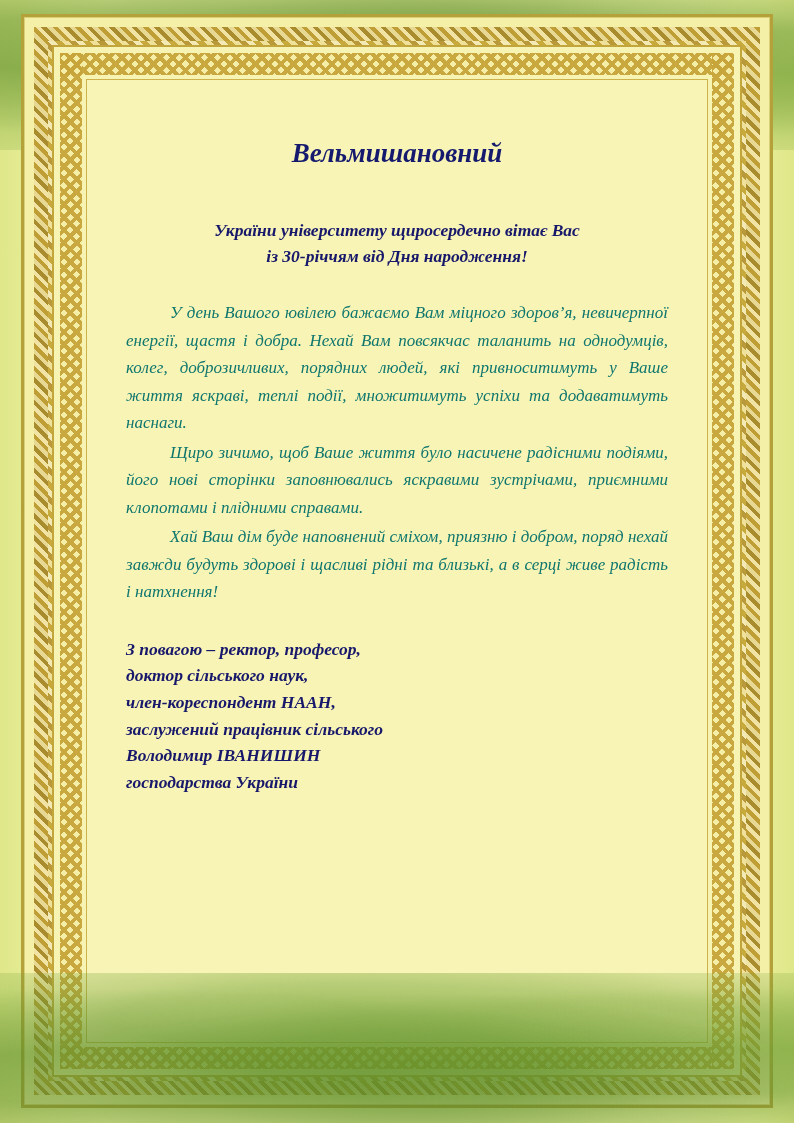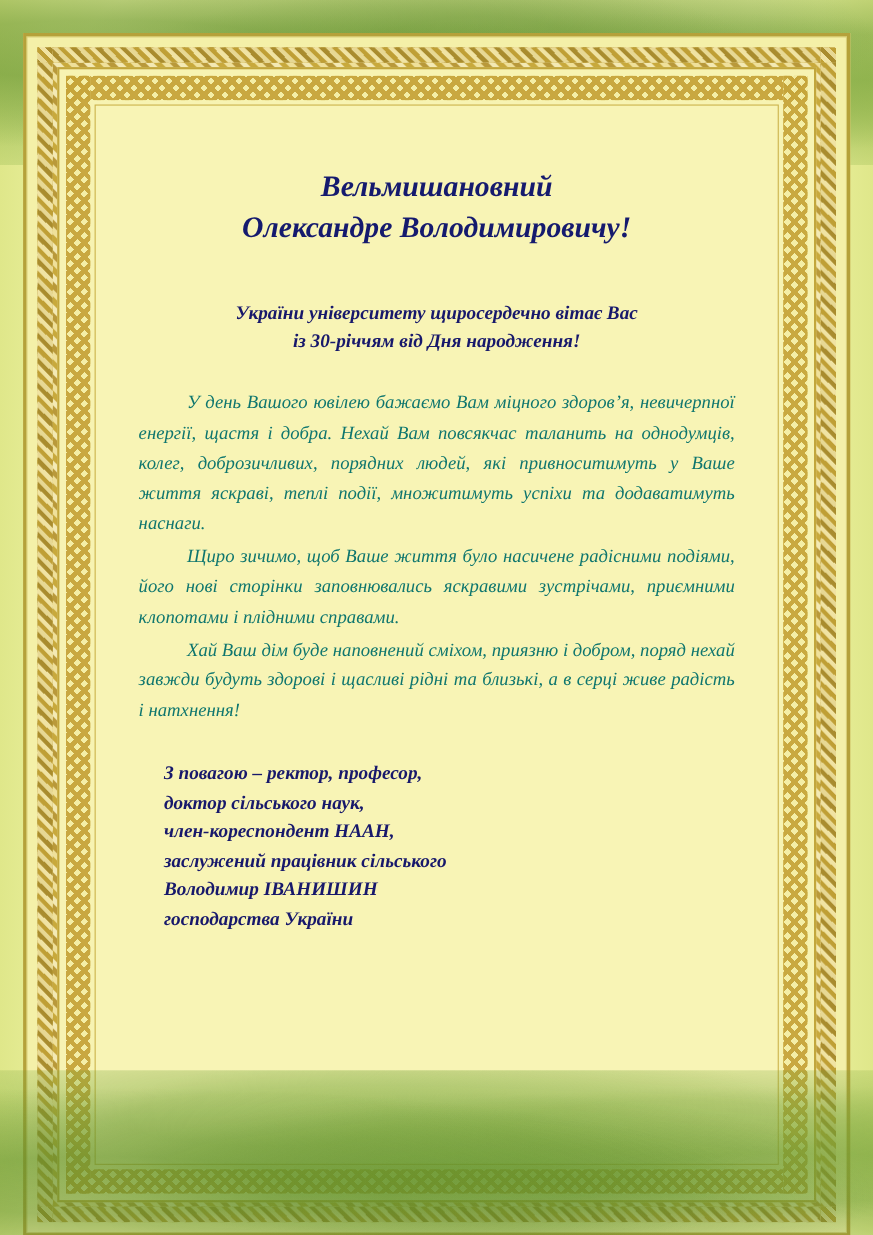--- a/index.html
+++ b/index.html
@@ -41,21 +41,21 @@
       radial-gradient(ellipse at 92% 35%, rgba(95,145,45,0.50) 0 16%, transparent 60%);
     pointer-events: none;
   }
   .page::before { top: 0; }
   .page::after  { bottom: 0; transform: scaleY(-1); }
 
   
   .frame-outer {
     position: absolute;
     left: 21px;
-    top: 30px;
+    top: 14px;
     width: 752px;
     height: 1094px;
     box-sizing: border-box;
     border: 3px solid #b5a13a;
     background: #f4f0a8;
     box-shadow: 0 0 0 1px #d9cf78 inset;
   }
   .frame-braid {
     position: absolute;
     left: 10px;
@@ -158,21 +158,20 @@
   }
   .para:last-of-type { margin-bottom: 0; }
 
   .signature {
     margin-top: 30px;
     font-style: italic;
     font-weight: bold;
     font-size: 17.5px;
     line-height: 1.52;
     color: #17186b;
-    margin-left: 23px;
   }
   .signature div { white-space: nowrap; }
 </style>
 </head>
 <body>
 
 <div class="page">
 
   <div class="frame-outer">
     <div class="frame-braid"></div>
@@ -182,21 +181,20 @@
     <div class="band bottom"></div>
     <div class="band left"></div>
     <div class="band right"></div>
 
     <div class="inner-hairline"></div>
 
     <div class="content">
 
       <h1 class="salutation">
         <span>Вельмишановний</span>
-        <span class="line2">Олександре Володимировичу!</span>
       </h1>
 
       <h2 class="subtitle">
         <span>України університету щиросердечно вітає Вас</span>
         <span class="l2">із 30-річчям від Дня народження!</span>
       </h2>
 
       <p class="para">У день Вашого ювілею  бажаємо Вам міцного здоров’я, невичерпної енергії, щастя і добра. Нехай Вам повсякчас таланить на однодумців, колег, доброзичливих, порядних людей, які привноситимуть у Ваше життя яскраві, теплі події, множитимуть успіхи та додаватимуть наснаги.</p>
       <p class="para">Щиро зичимо, щоб Ваше життя було насичене радісними подіями, його нові сторінки заповнювались яскравими зустрічами, приємними клопотами і плідними справами.</p>
       <p class="para">Хай Ваш дім буде наповнений сміхом, приязню і добром, поряд нехай завжди будуть  здорові  і щасливі рідні та близькі, а в серці живе  радість і натхнення!</p>

